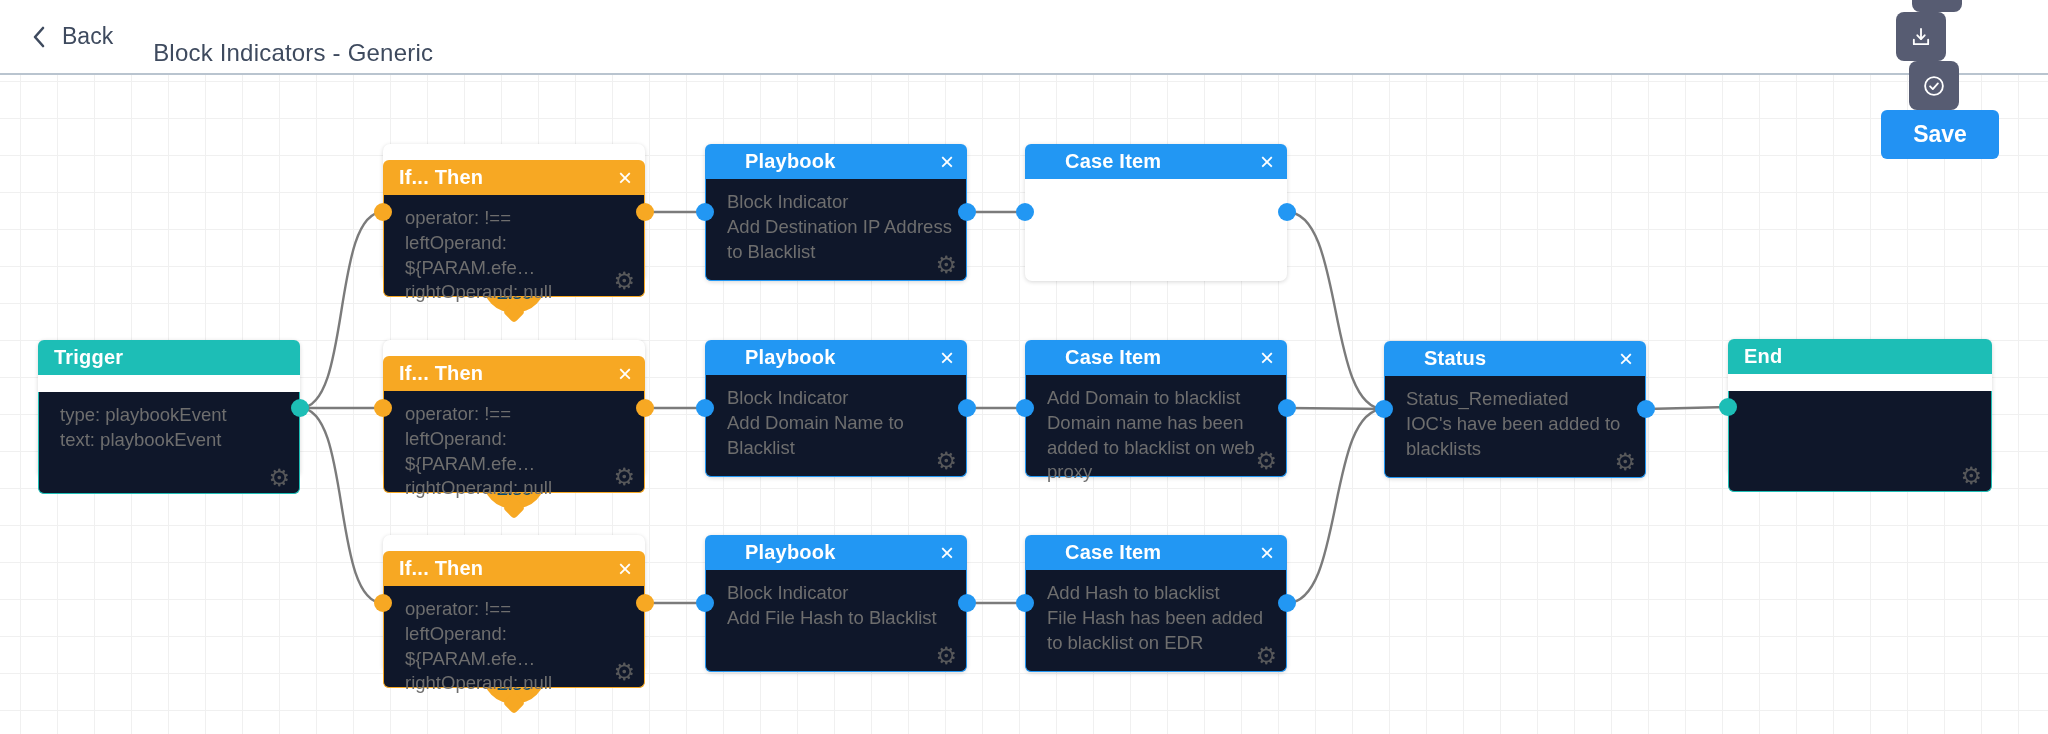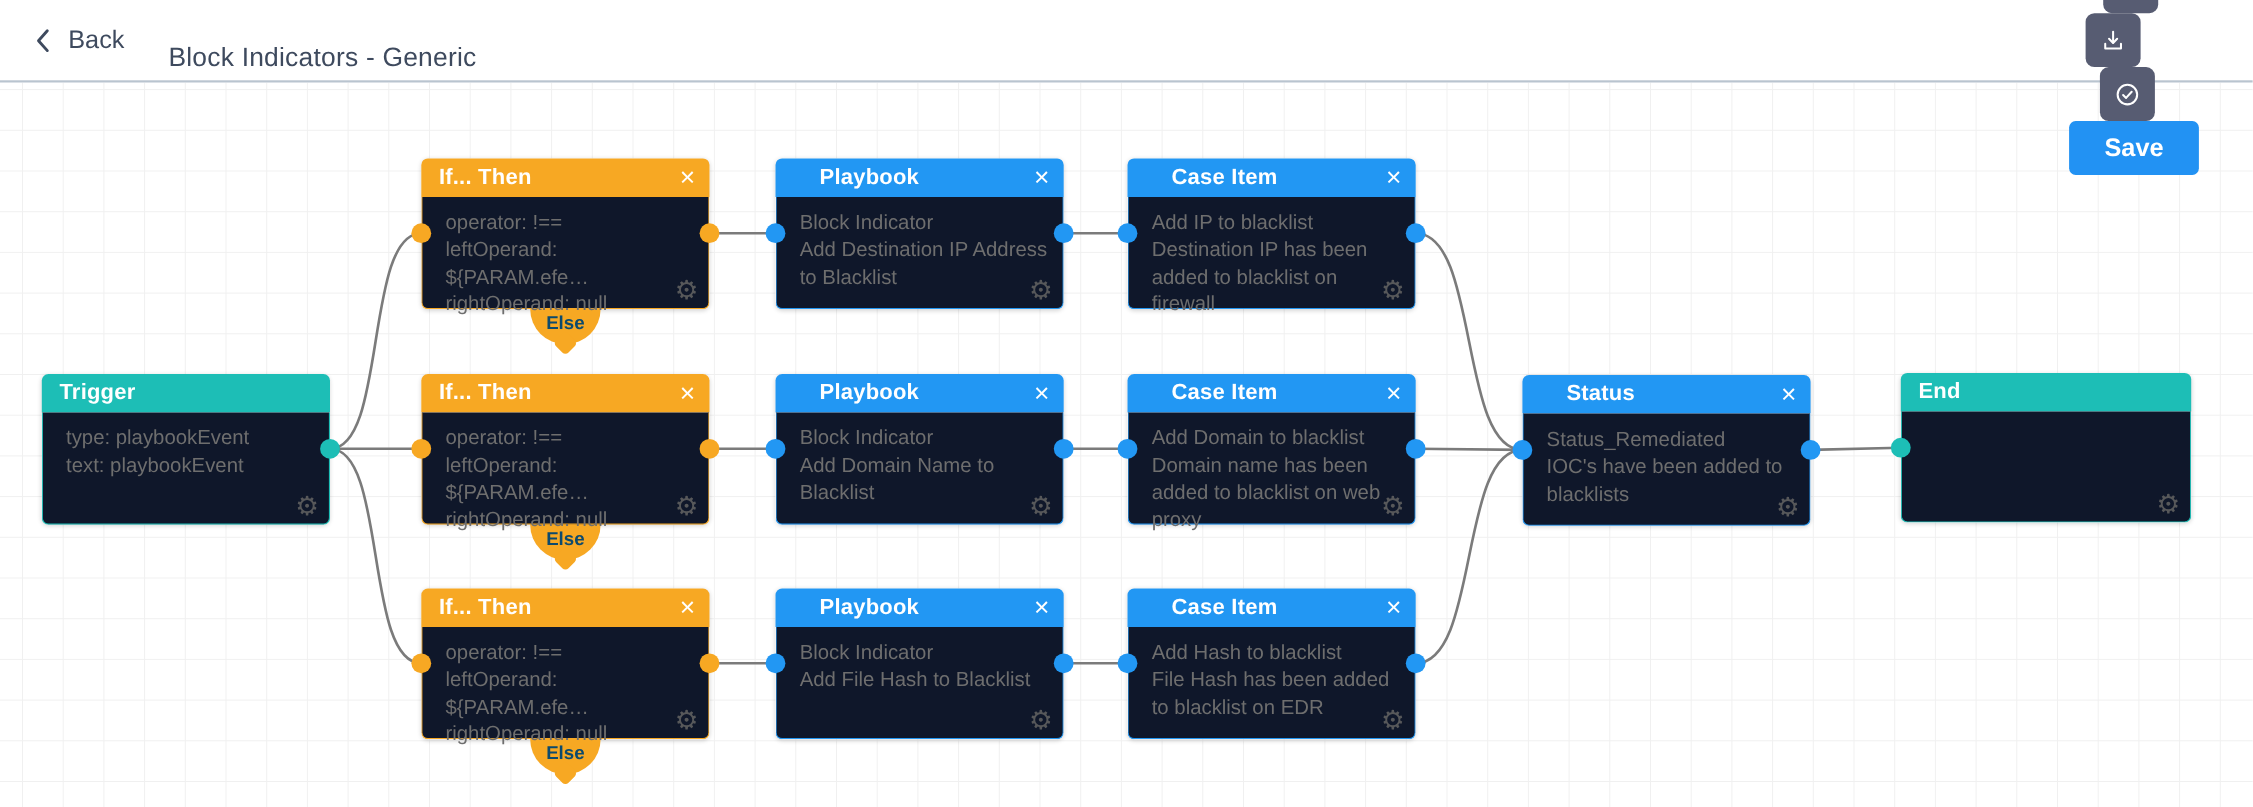--- a/index.html
+++ b/index.html
@@ -45,22 +45,22 @@
   .hd{height:35px; display:flex; align-items:center; justify-content:space-between;
       padding:0 13px 0 16px; border-radius:6px 6px 0 0; color:#fff;}
   .hd-title{font-size:20px; font-weight:600; letter-spacing:.2px;}
   .x{color:#fff; font-size:24px; line-height:1; cursor:pointer; font-weight:400;}
   .x::before{content:"\00D7";}
   .bd{position:relative; height:calc(100% - 35px); border:1px solid; border-top:none;
       border-radius:0 0 6px 6px; padding:11px 10px 6px 21px; background:#0f172a;
       font-size:18.5px; color:var(--body-text); line-height:1.34; font-weight:500;}
   .gear{position:absolute; right:9px; bottom:3px; font-size:24px; color:#57585a; cursor:pointer; line-height:1;}
   .gear::before{content:"\2699";}
-  .teal-node .hd{background:var(--teal);} .teal-node .bd{border-color:var(--teal);}
-  .orange-node .hd{background:var(--orange);} .orange-node .bd{border-color:var(--orange);}
+  .teal-node .hd{background:var(--teal);} .teal-node .bd{border-color:var(--teal);margin-top:17px;}
+  .orange-node .hd{background:var(--orange);margin-top:16px;} .orange-node .bd{border-color:var(--orange);}
   .blue-node .hd{background:var(--blue);padding-left:40px;} .blue-node .bd{border-color:var(--blue);}
 
   .else-tab{position:absolute; left:50%; top:calc(100% - 1px); transform:translateX(-50%);
             width:64px; height:33px; background:var(--orange); border-radius:0 0 64px 64px;
             color:#0c4a6e; font-size:17px; font-weight:600; text-align:center; line-height:27px; z-index:-1;}
   .else-tab::after{content:""; position:absolute; left:50%; bottom:-7px; width:16px; height:16px;
             background:var(--orange); transform:translateX(-50%) rotate(45deg); border-radius:4px;}
 </style>
 </head>
 <body>
@@ -230,25 +230,20 @@
         <div>Block Indicator</div>
         <div>Add File Hash to Blacklist</div>
         <span class="gear"></span>
       </div>
     </div>
 
     <div class="node blue-node" style="left:1025px;top:69px;width:262px;height:137px">
       <div class="hd">
         <span class="hd-title">Case Item</span>
         <span class="x"></span>
-      </div>
-      <div class="bd">
-        <div>Add IP to blacklist</div>
-        <div>Destination IP has been added to blacklist on firewall</div>
-        <span class="gear"></span>
       </div>
     </div>
 
     <div class="node blue-node" style="left:1025px;top:265px;width:262px;height:137px">
       <div class="hd">
         <span class="hd-title">Case Item</span>
         <span class="x"></span>
       </div>
       <div class="bd">
         <div>Add Domain to blacklist</div>

